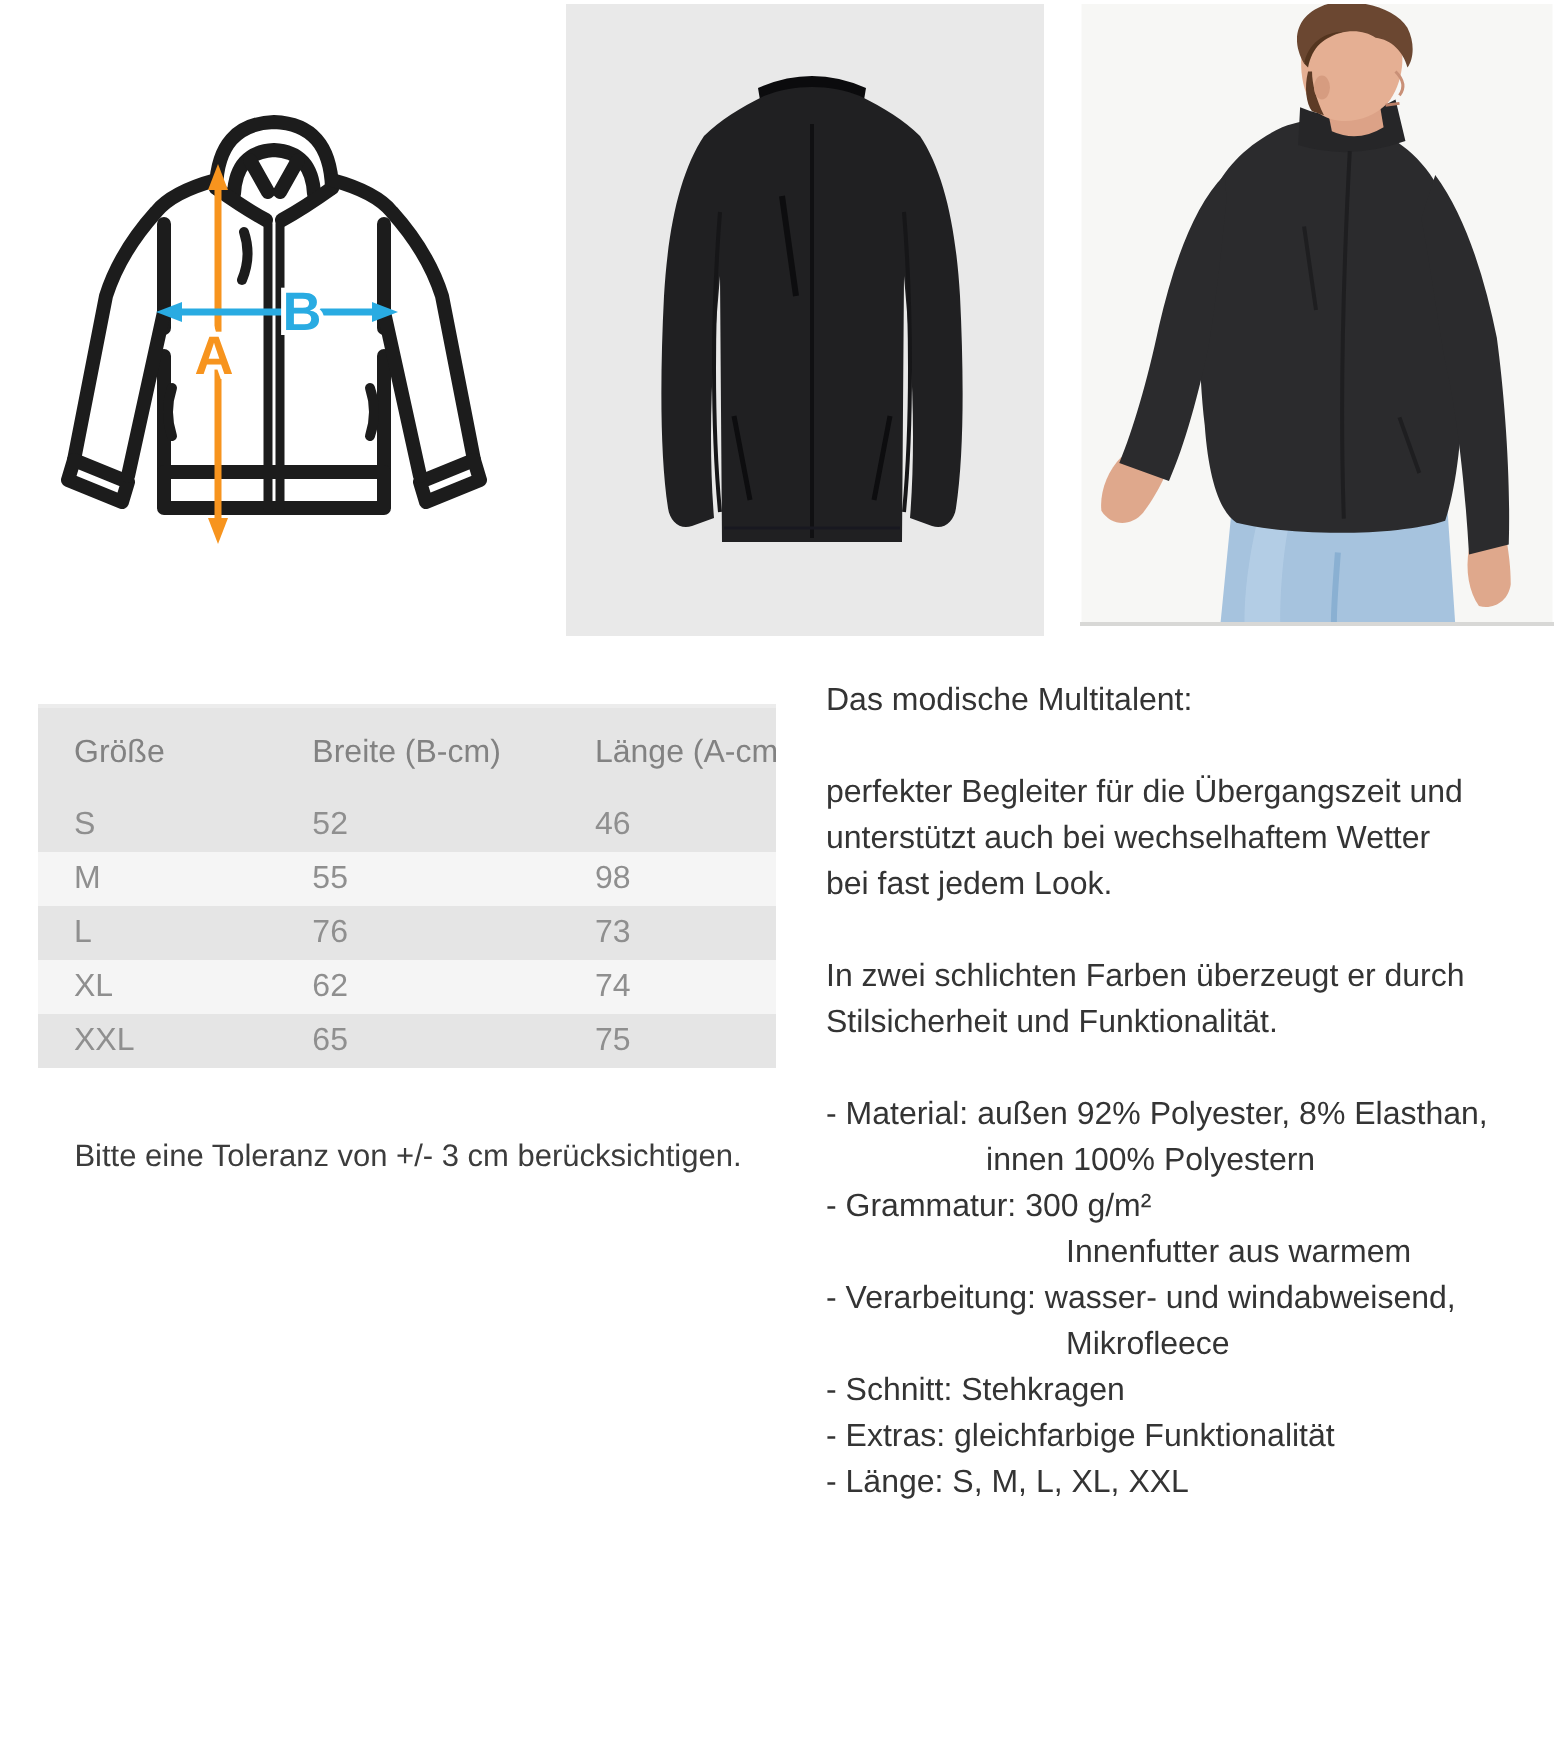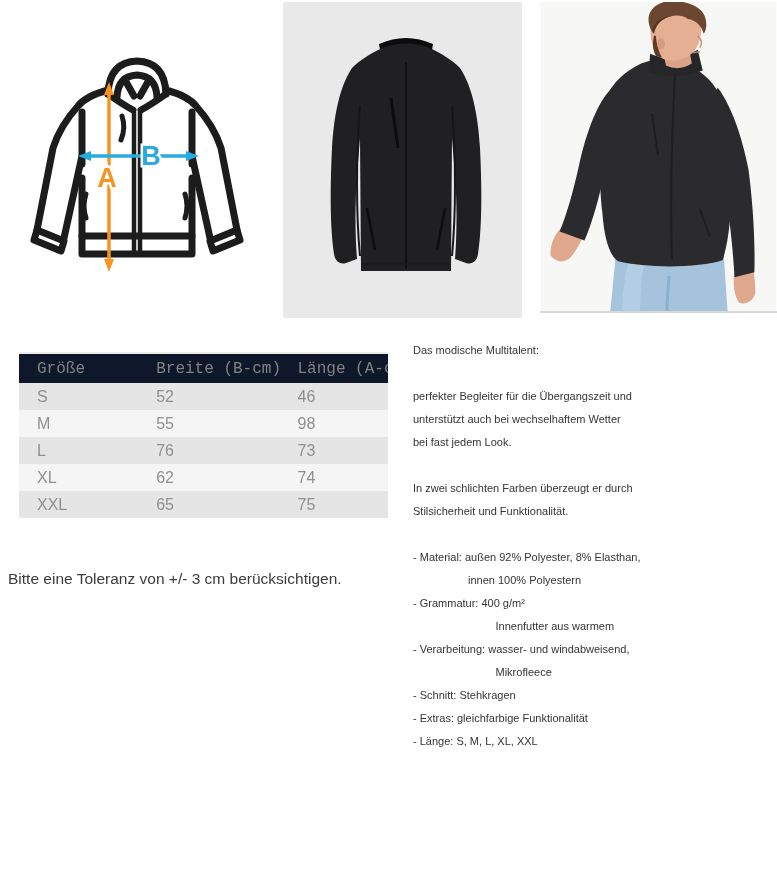--- a/index.html
+++ b/index.html
@@ -16,34 +16,34 @@
 
   
   .size-table {
     position:absolute; left:19px; top:352px; width:369px;
     border-collapse:collapse; table-layout:fixed;
     font-size:16px; border-top:2px solid #ececec;
   }
   .size-table th, .size-table td {
     font-weight:normal; text-align:left; padding-left:18px; overflow:hidden; white-space:nowrap;
   }
-  .size-table th { height:30px; background:#0f172a; color:#828282;font-family:Liberation Mono, monospace; }
+  .size-table th { height:46px; background:#e5e5e5; color:#828282; }
   .size-table td { height:27px; color:#8f8f8f; }
   .size-table .col1 { width:32.3%; } .size-table .col2 { width:38.3%; } .size-table .col3 { width:29.4%; }
   .size-table tr.row-dark  td { background:#e5e5e5; }
   .size-table tr.row-light td { background:#f5f5f5; }
 
   
   .tolerance {
-    position:absolute; left:8px; top:570px; width:392px; 
+    position:absolute; left:8px; top:570px; width:392px; text-align:center;
     font-size:15.5px; color:#3c3c3c;
   }
 
   
-  .description { position:absolute; left:413px; top:339px; width:364px; font-size:11px; color:#343434; }
+  .description { position:absolute; left:413px; top:339px; width:364px; font-size:16px; color:#343434; }
   .desc-line { height:23px; line-height:23px; white-space:pre; }
 </style>
 </head>
 <body>
 
 <div class="page">
 
   <div class="diagram-box">
     <svg viewBox="0 0 250 246">
       <g fill="none" stroke-width="7" stroke-linecap="round" stroke-linejoin="round" stroke="#1c1c1c">
@@ -186,21 +186,21 @@
       <div class="desc-line">&nbsp;</div>
       <div class="desc-line">perfekter Begleiter für die Übergangszeit und</div>
       <div class="desc-line">unterstützt auch bei wechselhaftem Wetter</div>
       <div class="desc-line">bei fast jedem Look.</div>
       <div class="desc-line">&nbsp;</div>
       <div class="desc-line">In zwei schlichten Farben überzeugt er durch</div>
       <div class="desc-line">Stilsicherheit und Funktionalität.</div>
       <div class="desc-line">&nbsp;</div>
       <div class="desc-line">- Material: außen 92% Polyester, 8% Elasthan,</div>
       <div class="desc-line">                  innen 100% Polyestern</div>
-      <div class="desc-line">- Grammatur: 400 g/m²</div>
+      <div class="desc-line">- Grammatur: 300 g/m²</div>
       <div class="desc-line">                           Innenfutter aus warmem</div>
       <div class="desc-line">- Verarbeitung: wasser- und windabweisend,</div>
       <div class="desc-line">                           Mikrofleece</div>
       <div class="desc-line">- Schnitt: Stehkragen</div>
       <div class="desc-line">- Extras: gleichfarbige Funktionalität</div>
       <div class="desc-line">- Länge: S, M, L, XL, XXL</div>
     </div>
 
 </div>
 

